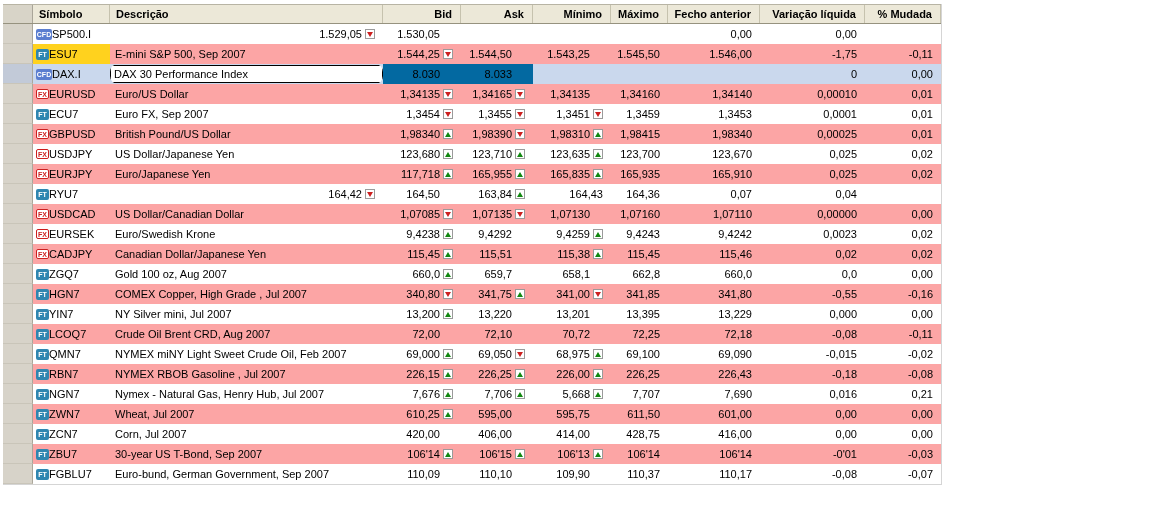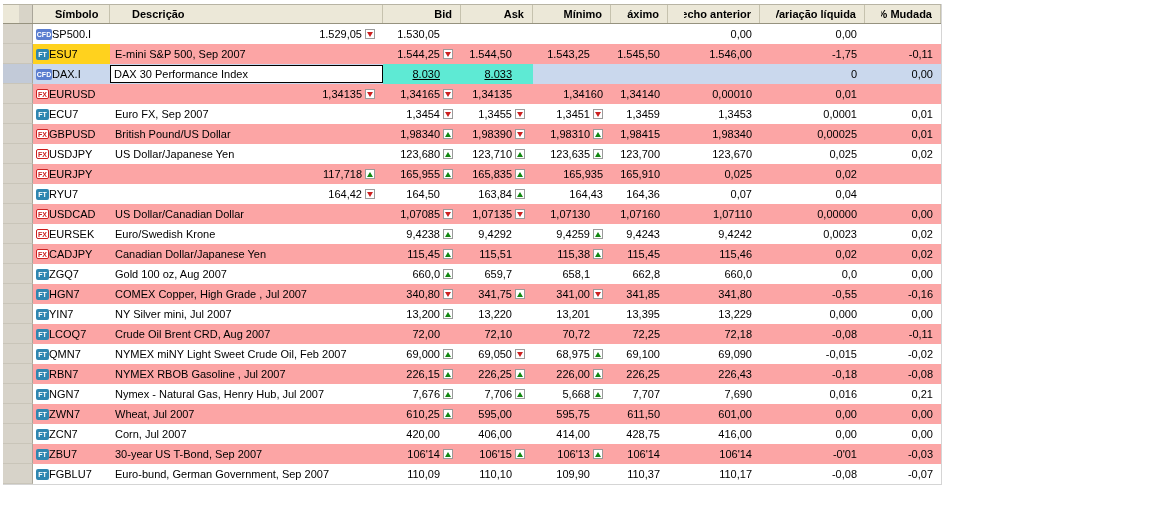--- a/index.html
+++ b/index.html
@@ -30,21 +30,20 @@
     box-sizing:border-box;
   }
   .hcell {
     height:100%;
     display:flex; align-items:center;
     font-size:11px; font-weight:bold; color:#000;
     border-right:1px solid #c6c2ae;
     box-sizing:border-box;
     white-space:nowrap; overflow:hidden;
     cursor:default;
-    margin-left:16px;
   }
   .hcell.left  { padding-left:6px; }
   .hcell.right { justify-content:flex-end; padding-right:8px; }
   .hcell.corner { background:#d8d4c8; border-right:1px solid #a9a599; }
   
   .row { font-size:11px; color:#000; background:#ffffff; }
   .row.alt { background:#fca5a5; }
   .row.selected { background:#cad8ed; }
   .cell {
     height:100%;
@@ -95,21 +94,21 @@
   .tri-up {
     width:0; height:0;
     border-left:3px solid transparent; border-right:3px solid transparent;
     border-bottom:5px solid #118811;
   }
   .tri-down {
     width:0; height:0;
     border-left:3px solid transparent; border-right:3px solid transparent;
     border-top:5px solid #cc2020;
   }
-  .row.selected .bid-cell, .row.selected .ask-cell { background:#5eead4;text-decoration:underline; }
+  .row.selected .bid-cell, .row.selected .ask-cell { background:#0369a1; }
 </style>
 </head>
 <body>
 
 <div class="table-wrap">
 
   <div class="grid-row header">
     <div class="hcell corner"></div>
     <div class="hcell left">Símbolo</div>
     <div class="hcell left">Descrição</div>
@@ -195,21 +194,21 @@
     <div class="cell num-cell">
       <span>-0,11</span>
     </div>
   </div>
       <div class="grid-row row selected">
     <div class="cell gutter"></div>
     <div class="cell sym-cell">
       <span class="type-icon icon-CFD">CFD</span>
       <span>DAX.I</span>
     </div>
-    <div class="cell desc-cell" style="padding-left: 0px;">
+    <div class="cell desc-cell" style="padding-left: 0px; border-radius: 8px;">
           <input class="edit-box" type="text" value="DAX 30 Performance Index" style="">
         </div>
     <div class="cell tick-cell bid-cell">
       <span>8.030</span>
       <span class="arrow-slot"></span>
     </div>
     <div class="cell tick-cell ask-cell">
       <span>8.033</span>
       <span class="arrow-slot"></span>
     </div>
@@ -229,20 +228,23 @@
     <div class="cell num-cell">
       <span>0,00</span>
     </div>
   </div>
       <div class="grid-row row alt">
     <div class="cell gutter"></div>
     <div class="cell sym-cell">
       <span class="type-icon icon-FX">FX</span>
       <span>EURUSD</span>
     </div>
+    <div class="cell desc-cell">
+      <span>Euro/US Dollar</span>
+    </div>
     <div class="cell tick-cell bid-cell">
       <span>1,34135</span>
       <span class="arrow-slot">
             <span class="arrow-box">
               <span class="tri-down"></span>
             </span>
           </span>
     </div>
     <div class="cell tick-cell ask-cell">
       <span>1,34165</span>
@@ -405,20 +407,23 @@
     </div>
     <div class="cell num-cell">
       <span>0,02</span>
     </div>
   </div>
       <div class="grid-row row alt">
     <div class="cell gutter"></div>
     <div class="cell sym-cell">
       <span class="type-icon icon-FX">FX</span>
       <span>EURJPY</span>
+    </div>
+    <div class="cell desc-cell">
+      <span>Euro/Japanese Yen</span>
     </div>
     <div class="cell tick-cell bid-cell">
       <span>117,718</span>
       <span class="arrow-slot">
             <span class="arrow-box">
               <span class="tri-up"></span>
             </span>
           </span>
     </div>
     <div class="cell tick-cell ask-cell">

